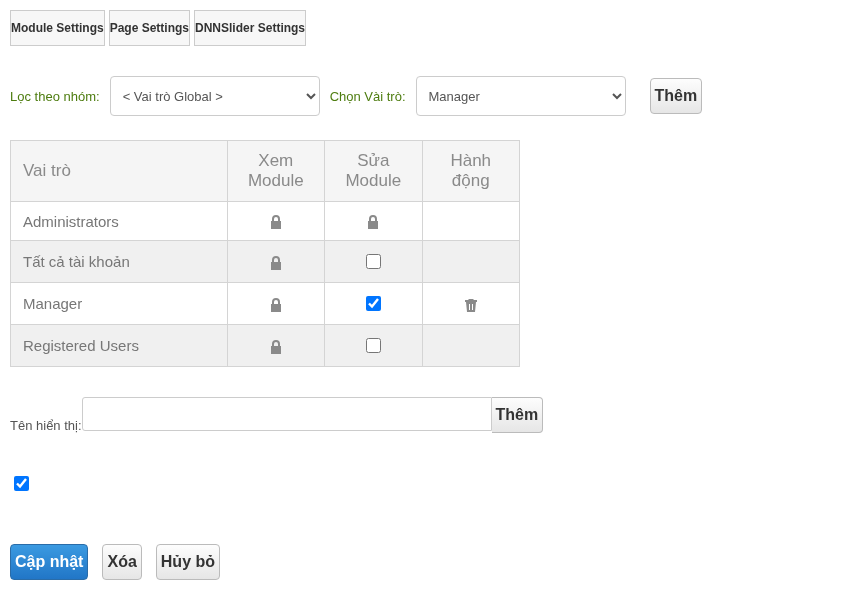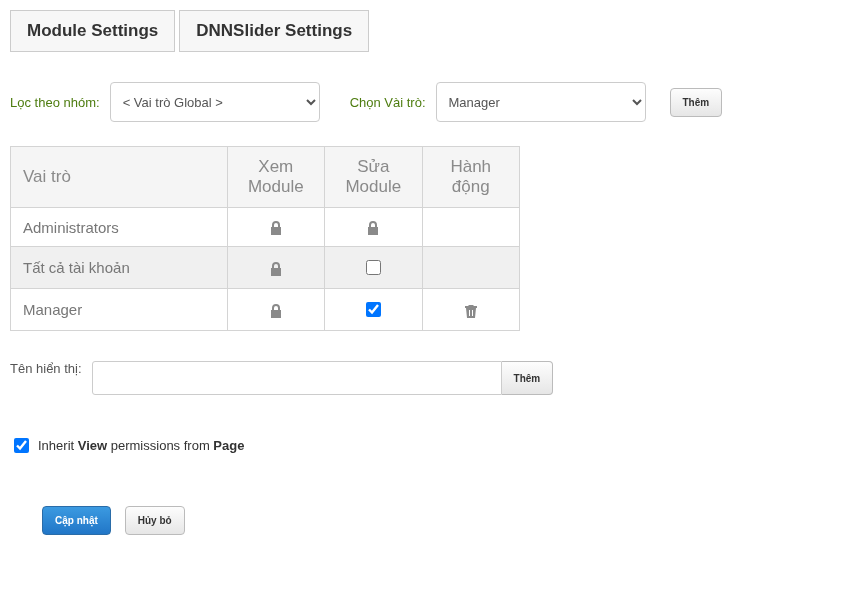--- a/index.html
+++ b/index.html
@@ -10,28 +10,28 @@
       font-size: 13px;
       color: #333;
       background: #fff;
     }
     .tabs {
       display: flex;
       gap: 4px;
       margin-bottom: 30px;
     }
     .tab {
-      padding: 10px 16px;
+      padding: 10px 0;
       border: 1px solid #ccc;
       border-bottom: 1px solid #ccc;
       background: #f7f7f7;
       cursor: pointer;
       font-weight: bold;
       color: #333;
-      font-size: 17px;
+      font-size: 12px;
     }
     .tab.active {
       background: #fff;
       border-bottom-color: #fff;
     }
     .filter-row {
       display: flex;
       align-items: center;
       gap: 10px;
       margin-bottom: 24px;
@@ -45,34 +45,33 @@
       border: 1px solid #ccc;
       border-radius: 4px;
       font-size: 13px;
       color: #555;
       background: #fff;
       height: 40px;
     }
     .select-group { width: 210px; }
     .select-role { width: 210px; }
     .btn {
-      padding: 8px 12px;
+      padding: 8px 4px;
       border: 1px solid #bbb;
       border-radius: 4px;
       background: linear-gradient(#fdfdfd, #e6e6e6);
       cursor: pointer;
-      font-size: 10px;
+      font-size: 16px;
       font-weight: bold;
       color: #333;
     }
     .btn-primary {
       background: linear-gradient(#3b9ae1, #2176c7);
       border-color: #2a6ca8;
       color: #fff;
-      margin-left: 32px;
     }
     .perm-table {
       border-collapse: collapse;
       margin-bottom: 30px;
       min-width: 510px;
       padding-left: 20px;
     }
     .perm-table th, .perm-table td {
       border: 1px solid #d4d4d4;
       padding: 10px 12px;
@@ -104,22 +103,22 @@
       cursor: pointer;
     }
     .icon-trash {
       display: inline-block;
       cursor: pointer;
       vertical-align: middle;
     }
     .icon-trash svg { display: block; }
     .displayname-row {
       display: flex;
-      align-items: flex-start;
-      gap: 10px;
+      align-items: flex-end;
+      gap: 0;
       margin-bottom: 40px;
     }
     .displayname-row label { color: #555; }
     input.text-input {
       border: 1px solid #ccc;
       border-radius: 3px 0 0 3px;
       padding: 8px 10px;
       font-size: 13px;
       width: 410px;
       height: 34px;
@@ -131,28 +130,29 @@
       align-items: center;
       gap: 6px;
       margin-bottom: 50px;
     }
     .inherit-row input[type="checkbox"] {
       width: 15px; height: 15px; cursor: pointer;
     }
     .inherit-row label { cursor: pointer; color: #333; }
     .inherit-row b { font-weight: bold; }
     .action-row { display: flex; gap: 14px; }
-    .gap-right { margin-left: 20px; }
+    .gap-right { }
     .add-btn-wrap { margin-left: 14px; }
   </style>
 </head>
 <body>
 
 <div class="tabs">
   <div class="tab">Module Settings</div>
+  <div class="tab">Page Settings</div>
   <div class="tab">DNNSlider Settings</div>
 </div>
 
 <div class="filter-row">
   <label>Lọc theo nhóm:</label>
   <select class="select-group">
     <option>&lt; Vai trò Global &gt;</option>
   </select>
   <label class="gap-right">Chọn Vài trò:</label>
   <select class="select-role">
@@ -218,34 +218,46 @@
         <input type="checkbox" checked="" style="">
       </td>
       <td class="center">
         <span class="icon-trash">
           <svg width="14" height="16" viewBox="0 0 14 16">
               <path fill="#8a8a8a" d="M2 5h10l-1 10H3L2 5zm3-3h4l1 1h3v2H1V3h3l1-1zM5 7v6h1V7H5zm3 0v6h1V7H8z"></path>
             </svg>
         </span>
       </td>
     </tr>
+    <tr>
+      <td>Registered Users</td>
+      <td class="center">
+        <span class="icon-lock">
+          <svg width="14" height="16" viewBox="0 0 14 16">
+              <path fill="#8a8a8a" d="M11 7V5a4 4 0 0 0-8 0v2H2v8h10V7h-1zM5 5a2 2 0 0 1 4 0v2H5V5z"></path>
+            </svg>
+        </span>
+      </td>
+      <td class="center checkbox-cell">
+        <input type="checkbox" style="">
+      </td>
+      <td class="center"></td>
+    </tr>
   </tbody>
 </table>
 
 <div class="displayname-row">
   <label>Tên hiển thị:</label>
   <div class="input-append">
     <input type="text" class="text-input" value="" style="">
     <button class="btn">Thêm</button>
   </div>
 </div>
 
 <div class="inherit-row">
   <input type="checkbox" checked="" id="inherit-cb" style="">
-  <label for="inherit-cb">
-    <span>Inherit </span><b>View</b><span> permissions from </span><b>Page</b>
-  </label>
 </div>
 
 <div class="action-row">
   <button class="btn btn-primary">Cập nhật</button>
+  <button class="btn">Xóa</button>
   <button class="btn">Hủy bỏ</button>
 </div>
 
 </body></html>

